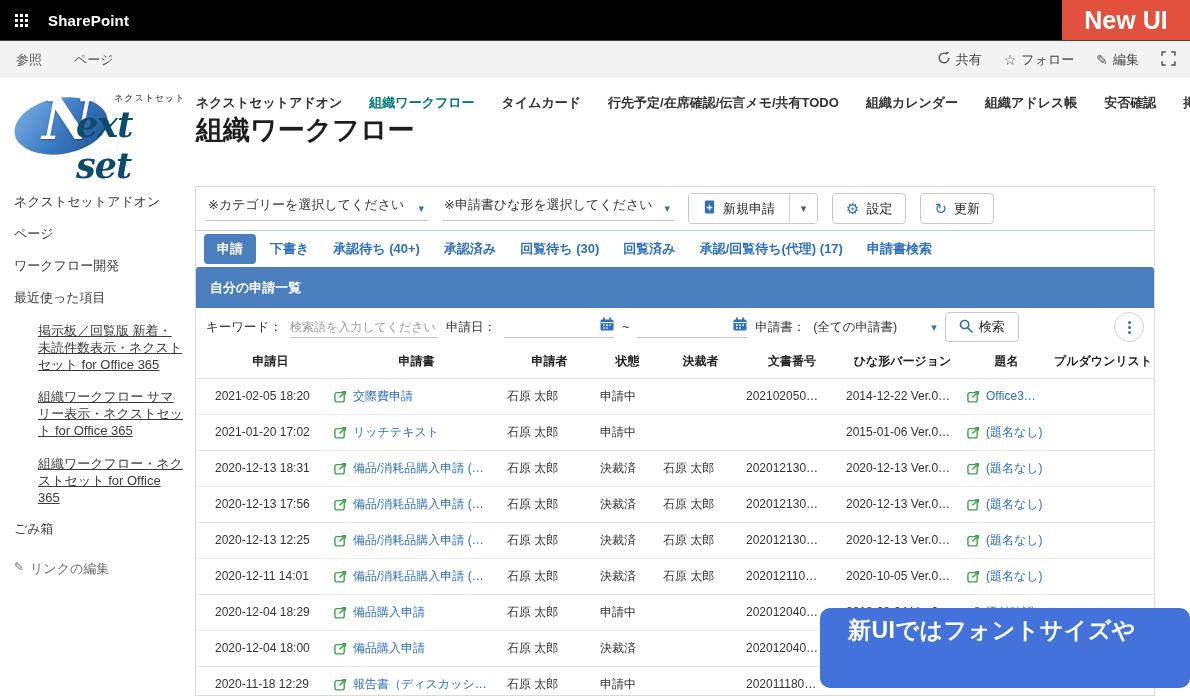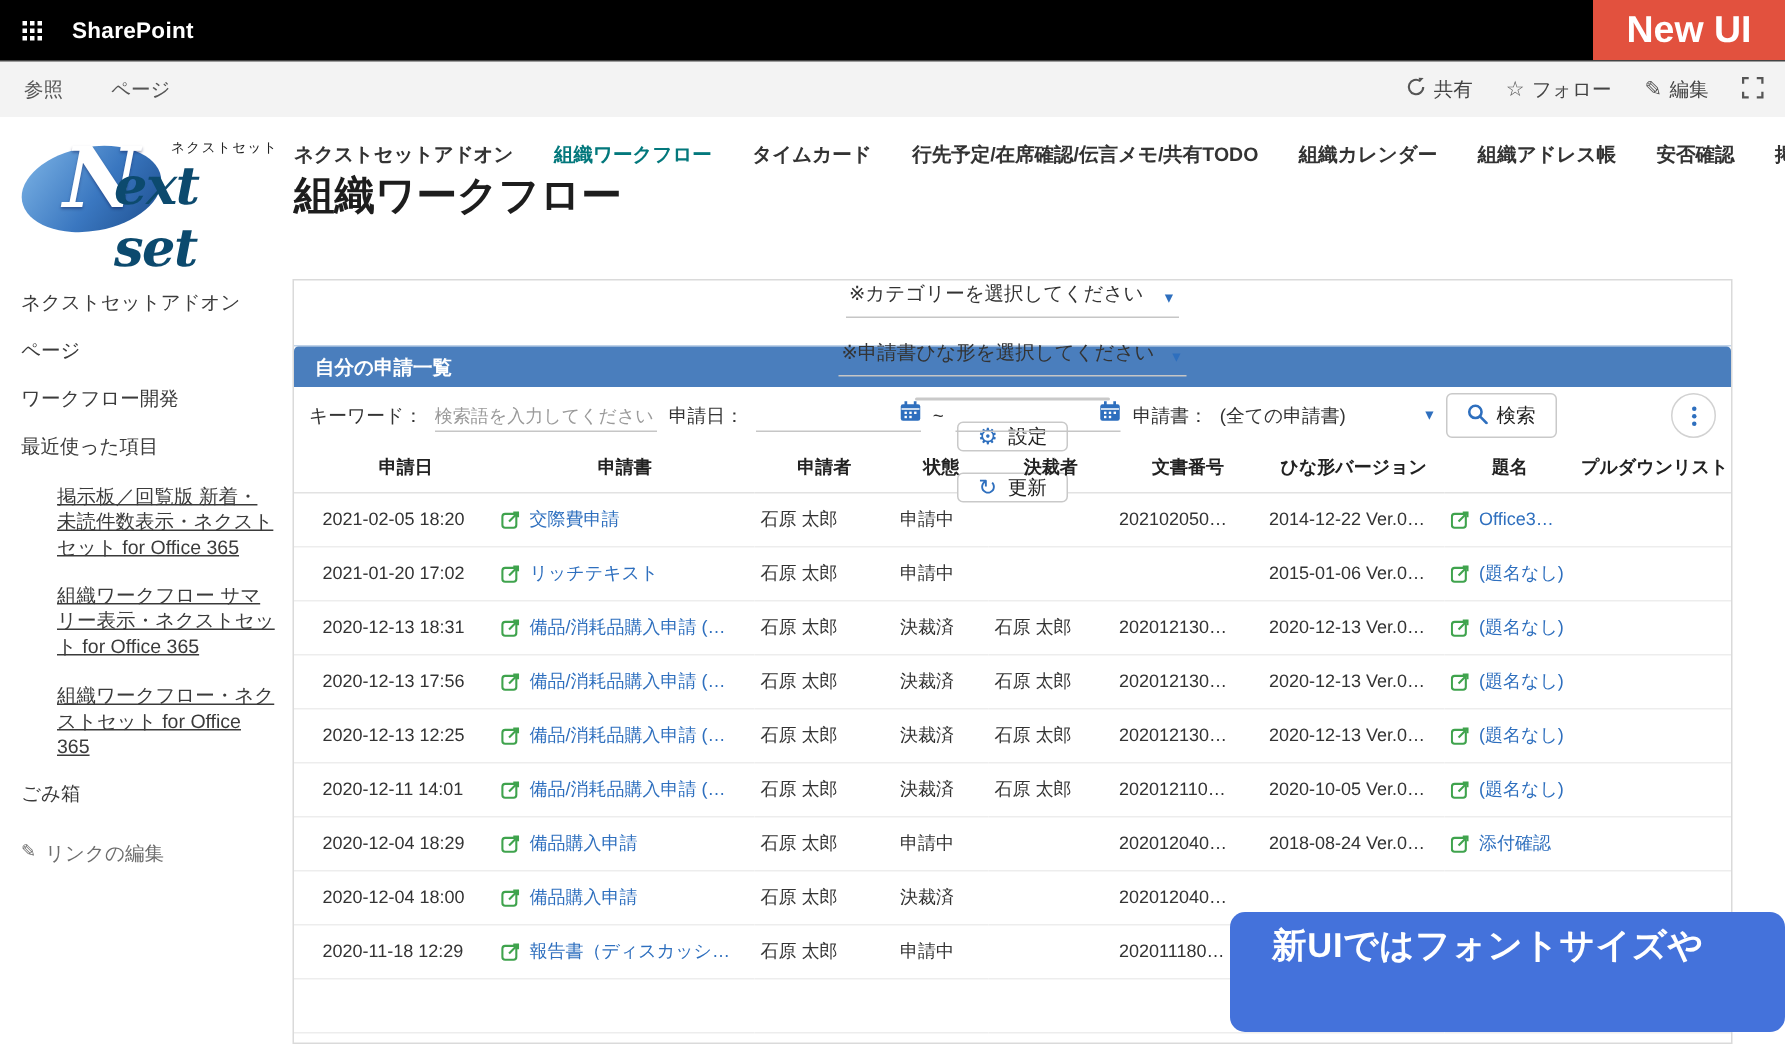--- a/index.html
+++ b/index.html
@@ -48,53 +48,53 @@
   .sb-item { margin-bottom:15px; line-height:1.3; cursor:pointer; }
   .sb-item.lvl1 { margin-left:24px; line-height:1.32;text-decoration:underline; }
   .edit-links { display:flex; gap:6px; color:#6d6d6d; margin-top:22px; cursor:pointer; }
   .edit-links .glyph { font-size:12px; }
 
   
   .card { position:absolute; left:195px; top:186px; width:960px; height:510px; background:#fff;
     border:1px solid #dadada; overflow:hidden; }
 
   .wf-toolbar { height:44px; display:flex; align-items:center; padding:0 10px; gap:14px;
-    border-bottom:1px solid #bfd2e8;flex-direction:column; }
+    border-bottom:1px solid #bfd2e8; }
   .ul-select { display:flex; align-items:flex-end; justify-content:space-between;
     border-bottom:1px solid #c6c6c6; padding:0 4px 6px 2px; font-size:13px; color:#333; cursor:pointer; }
   .ul-select.cat { width:222px; }
   .ul-select.tpl { width:232px; }
   .caret { color:#2e6fbe; font-size:11px; line-height:1; }
   .btn { display:inline-flex; align-items:center; gap:7px; height:31px; padding:0 13px;
     background:#fff; border:1px solid #c9c9c9; border-radius:4px; font-size:13px; color:#222; cursor:pointer; }
   .split { display:inline-flex; height:31px; border:1px solid #c9c9c9; border-radius:4px; overflow:hidden; }
   .split .main { display:inline-flex; align-items:center; gap:7px; padding:0 14px; font-size:13px; color:#222;
     background:#fff; cursor:pointer; }
   .split .arrow { width:28px; display:flex; align-items:center; justify-content:center;
     border-left:1px solid #d5d5d5; background:#fff; cursor:pointer; color:#556; font-size:11px; }
   .glyph-blue { color:#2e6fbe; font-size:15px; line-height:1; }
 
   .view-tabs { height:36px; display:flex; align-items:center; gap:4px; padding:0 8px;
     font-size:13px; font-weight:700; }
   .vtab { color:#2e6fbe; padding:6px 10px; cursor:pointer; white-space:nowrap; }
   .vtab.active { background:#4a7ebd; color:#fff; border-radius:4px; padding:6px 13px; }
 
-  .panel-head { height:27px; background:#4a7ebd; color:#fff; font-size:13px; font-weight:700;
+  .panel-head { height:41px; background:#4a7ebd; color:#fff; font-size:13px; font-weight:700;
     display:flex; align-items:center; padding-left:14px; border-radius:3px 3px 0 0; }
 
   .filter-row { height:38px; display:flex; align-items:center; padding:0 10px; gap:8px;
     font-size:12.5px; color:#333; }
   .flabel { white-space:nowrap; }
   .uinput { border:none; border-bottom:1px solid #c6c6c6; font-size:12px; color:#333;
     height:22px; outline:none; background:transparent; }
   .uinput::placeholder { color:#9a9a9a; }
   .kw { width:148px; }
   .datebox { display:flex; align-items:flex-end; gap:4px; border-bottom:1px solid #c6c6c6; padding-bottom:3px; }
   .datebox .uinput { border-bottom:none; width:92px; height:16px; }
-  .form-select { display:flex; align-items:center; gap:53px; cursor:pointer; }
+  .form-select { display:flex; align-items:center; gap:34px; cursor:pointer; }
   .search-btn { display:inline-flex; align-items:center; gap:6px; height:30px; padding:0 13px;
     border:1px solid #c9c9c9; border-radius:4px; background:#fff; font-size:13px; color:#222; cursor:pointer; }
   .dots-btn { width:30px; height:30px; border:1px solid #d2d2d2; border-radius:50%; margin-left:auto;
     display:flex; align-items:center; justify-content:center; cursor:pointer; background:#fff; }
   .vdots { width:3px; height:3px; background:#2e6fbe; border-radius:50%;
     box-shadow:0 -5px #2e6fbe,0 5px #2e6fbe; }
 
   table.wf { width:960px; border-collapse:collapse; table-layout:fixed; font-size:12px; color:#333; }
   .wf th { height:32px; font-weight:700; color:#222; text-align:center; padding:0 4px;
     border-bottom:1px solid #e2e2e2; white-space:nowrap; overflow:hidden; cursor:pointer; }
@@ -216,20 +216,30 @@
     <span class="btn">
       <span class="glyph-blue">⚙</span>
       <span>設定</span>
     </span>
     <span class="btn">
       <span class="glyph-blue">↻</span>
       <span>更新</span>
     </span>
   </div>
 
+  <div class="view-tabs">
+      <span class="vtab active">申請</span>
+      <span class="vtab">下書き</span>
+      <span class="vtab">承認待ち (40+)</span>
+      <span class="vtab">承認済み</span>
+      <span class="vtab">回覧待ち (30)</span>
+      <span class="vtab">回覧済み</span>
+      <span class="vtab">承認/回覧待ち(代理) (17)</span>
+      <span class="vtab">申請書検索</span>
+    </div>
 
   <div class="panel-head">自分の申請一覧</div>
 
   <div class="filter-row">
     <span class="flabel">キーワード：</span>
     <input class="uinput kw" placeholder="検索語を入力してください" style="">
     <span class="flabel">申請日：</span>
     <span class="datebox">
       <input class="uinput" style="">
       <span>

